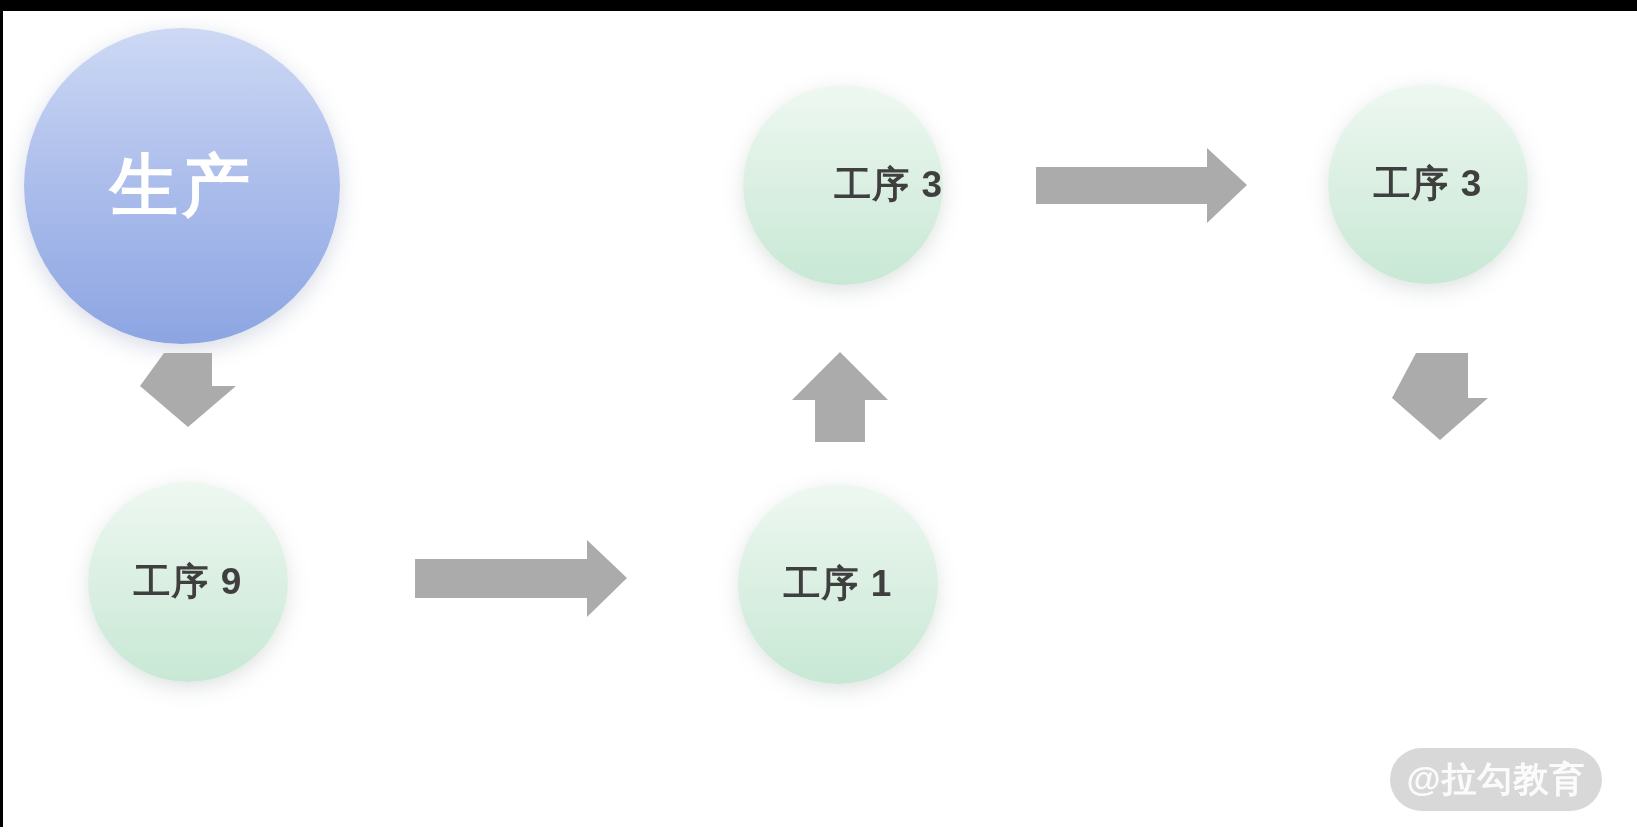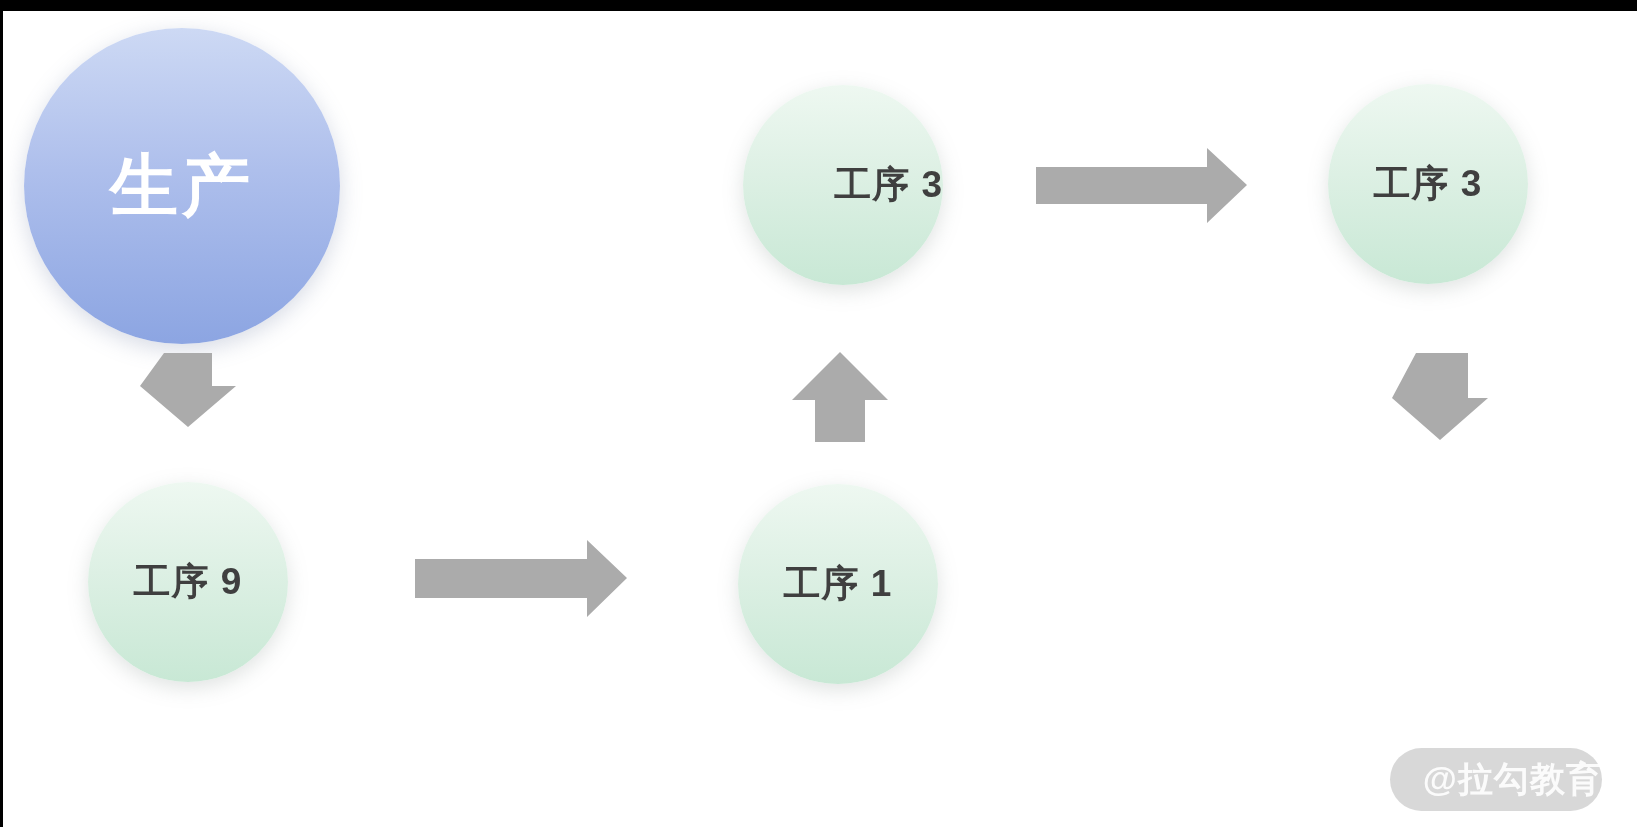--- a/index.html
+++ b/index.html
@@ -66,21 +66,21 @@
   #arrow-5 { left: 1392px; top: 353px; }
 
   .watermark {
     position: absolute;
     left: 1390px; top: 748px;
     width: 212px; height: 63px;
     border-radius: 32px;
     background: rgba(168, 168, 168, 0.45);
     display: flex;
     align-items: center;
-    justify-content: flex-end;
+    justify-content: center;
     color: rgba(255, 255, 255, 0.9);
     font-size: 35px;
     font-weight: 600;
     letter-spacing: 1px;
   }
 </style>
 </head>
 <body>
 
 <div class="canvas">

